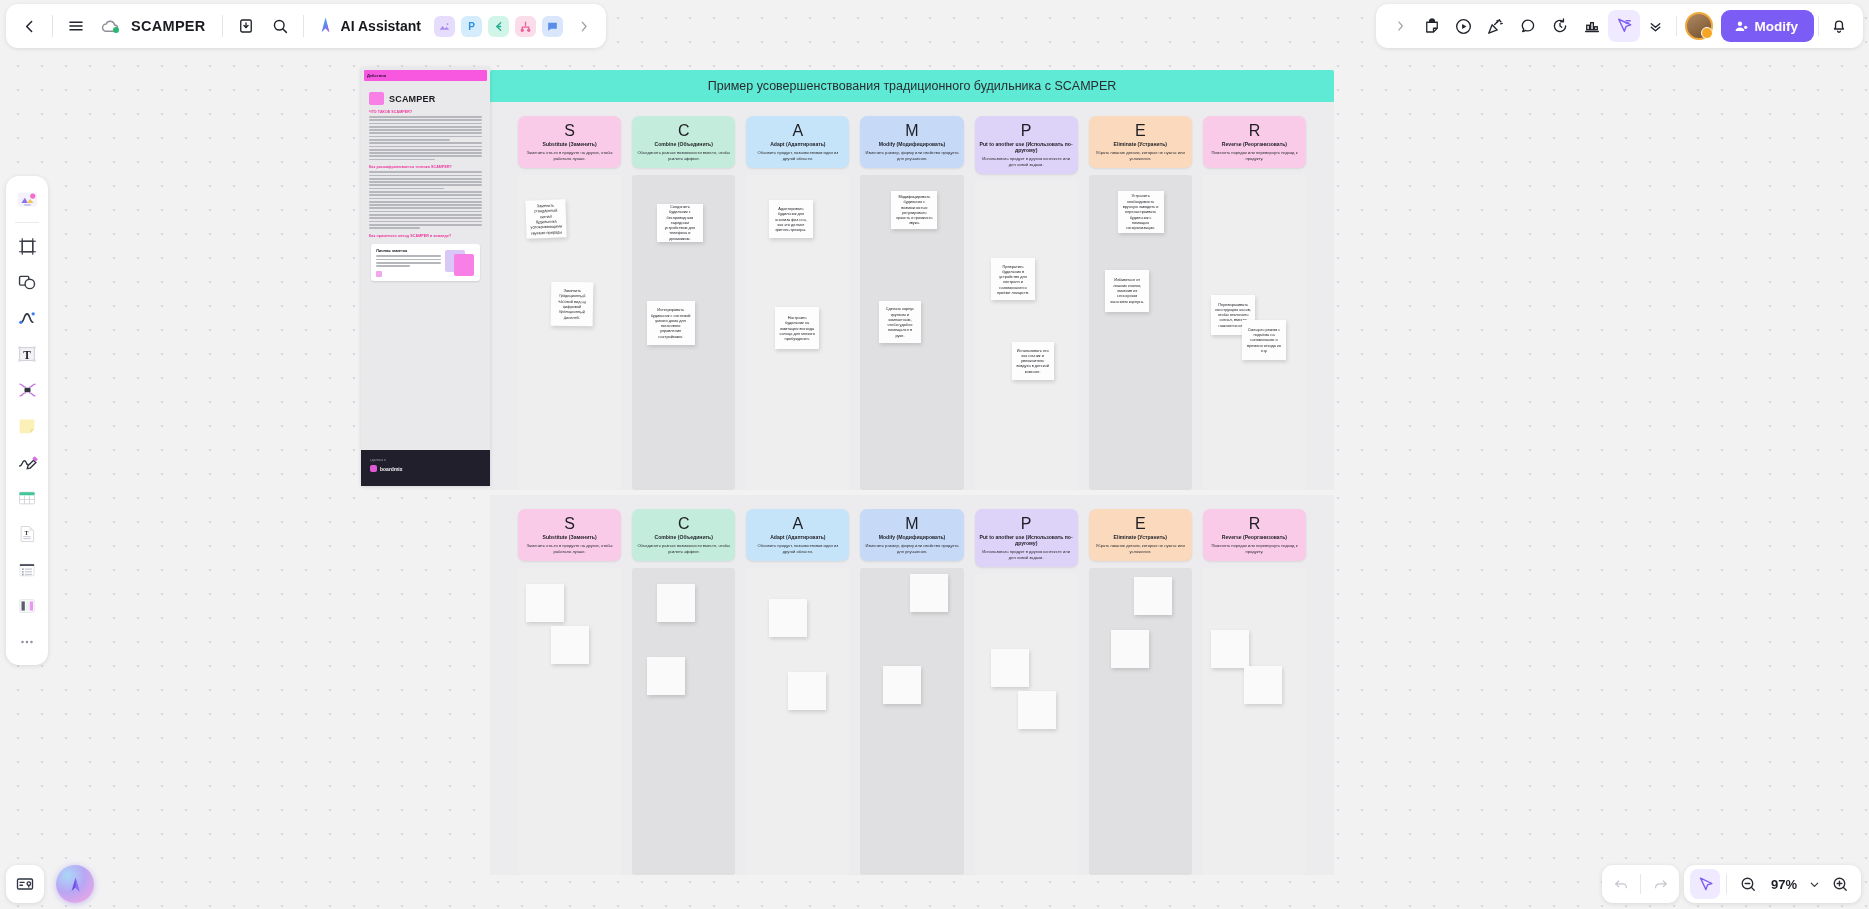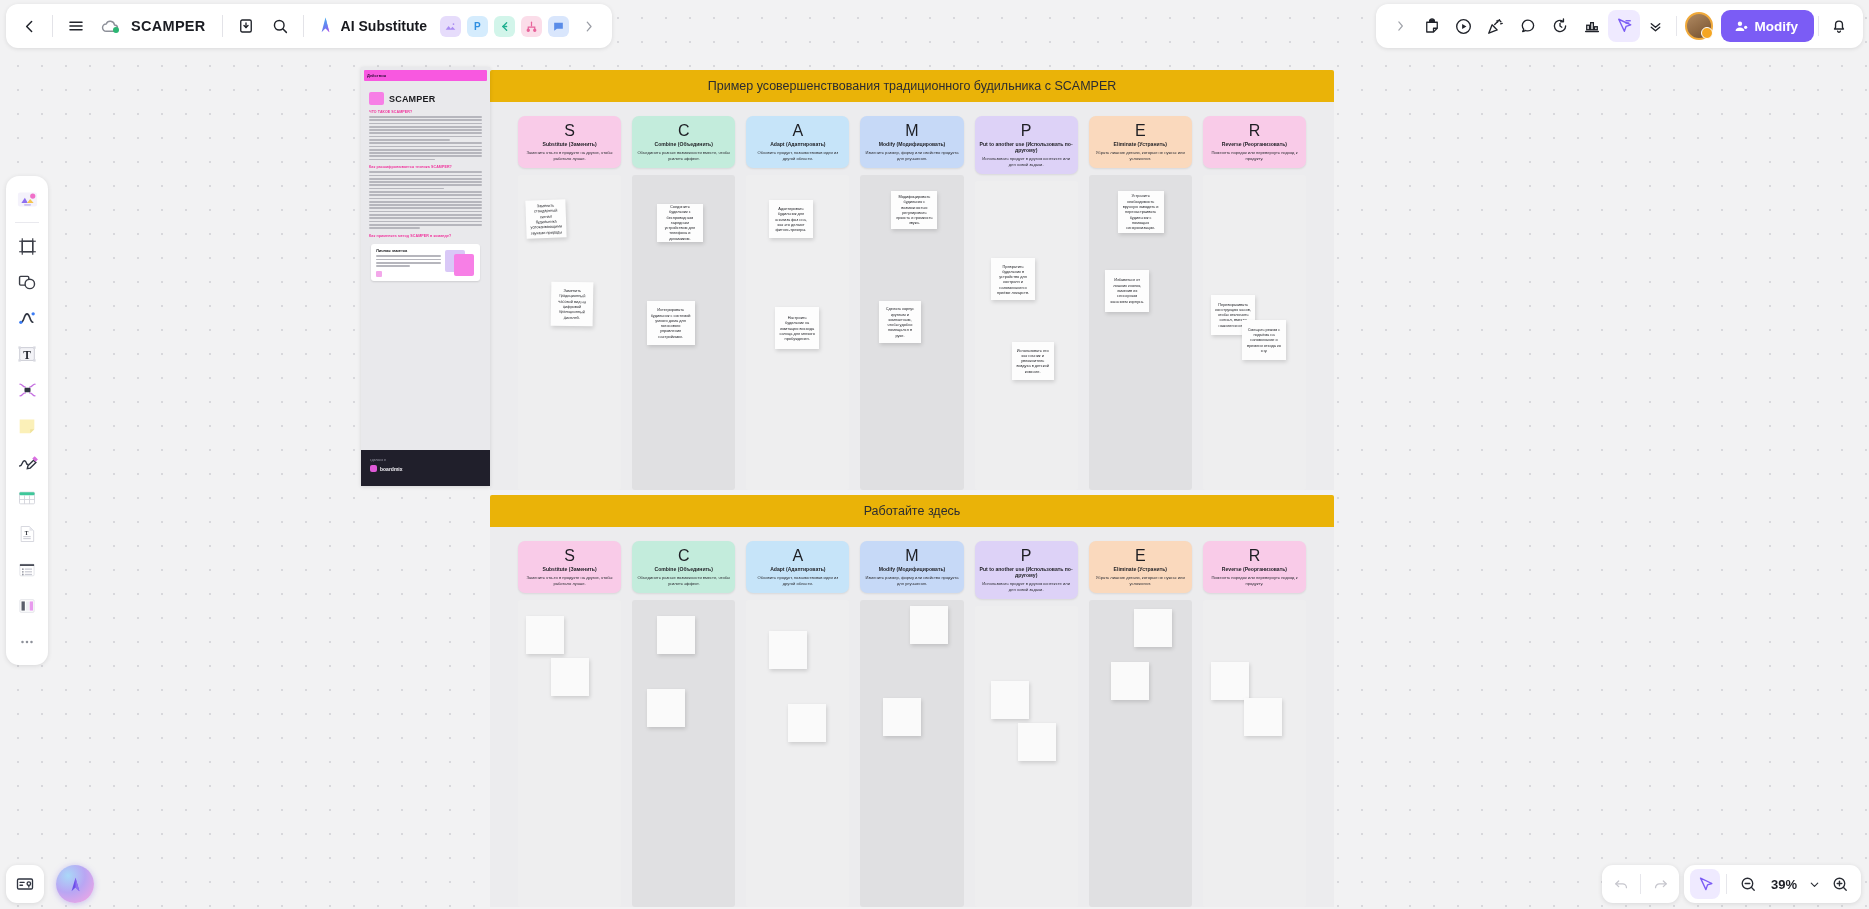--- a/index.html
+++ b/index.html
@@ -176,21 +176,21 @@
     padding:8px 9px;
   }
   .dt-footer .f1{font-size:3.4px;color:#9a99a6;margin-bottom:3px;}
   .dt-footer .f2{display:flex;align-items:center;gap:3px;}
   .dt-footer .f2 u{width:7px;height:7px;background:#e05ad8;border-radius:2px;display:block;}
   .dt-footer .f2 span{font-size:5px;color:#f2f1f6;font-weight:700;}
 
   
   .frame{ position:absolute; z-index:8; }
   .frame-head{
-    background:#eab308; color:#2b2c31;
+    background:#5eead4; color:#2b2c31;
     font-size:12.5px; text-align:center;
     padding:9px 0; border-radius:2px 2px 0 0;
   }
   .frame-body{ background:#ececee; position:relative; }
 
   .cols{ position:absolute; inset:0; display:flex; gap:11px; padding:14px 28px 0 28px;}
   .col{ flex:1; display:flex; flex-direction:column; }
   .col-head{
     border-radius:7px; padding:6px 5px 7px 5px; text-align:center;
     box-shadow:0 1px 2px rgba(0,0,0,.09);
@@ -262,21 +262,21 @@
             <linearGradient id="aig" x1="0" y1="0" x2="1" y2="1">
           <stop offset="0" stop-color="#3cc8f0"></stop>
               <stop offset="0.5" stop-color="#6a7bf0"></stop>
               <stop offset="1" stop-color="#b84ae8"></stop>
         </linearGradient>
           </defs>
         <path d="M7 21 12 2l5 19-5-5z" fill="url(#aig)"></path>
         <path d="M12 2 17 21l-5-5z" fill="url(#aig)" opacity=".75"></path>
       </svg>
     </span>
-    <span class="lbl">AI Substitute</span>
+    <span class="lbl">AI Assistant</span>
   </div>
   <div class="app-chip" style="background:#e6dcfb;color:#9b7bf0;">
     <svg width="13" height="13" viewBox="0 0 24 24" fill="#a98bf2">
         <path d="M3 18l5.5-7 4 5 3-3.5L21 18z"></path>
         <circle cx="17.5" cy="7.5" r="1.6"></circle>
       </svg>
   </div>
   <div class="app-chip" style="background:#d5ecfd;color:#2f8fe0;">P</div>
   <div class="app-chip" style="background:#d2f5ea;color:#1fae8f;">
     <svg width="13" height="13" viewBox="0 0 24 24" fill="none" stroke="#1fae8f" stroke-width="2.4" stroke-linecap="round">
@@ -533,21 +533,21 @@
       </svg>
   </div>
   <div class="vdiv"></div>
   <div class="zbtn">
     <svg width="18" height="18" viewBox="0 0 24 24" fill="none" stroke="currentColor" stroke-width="1.8" stroke-linecap="round">
         <circle cx="11.3" cy="11.3" r="7"></circle>
         <line x1="8.2" y1="11.3" x2="14.4" y2="11.3"></line>
         <line x1="16.4" y1="16.4" x2="20.3" y2="20.3"></line>
       </svg>
   </div>
-  <div id="zoom-level">39%</div>
+  <div id="zoom-level">97%</div>
   <div class="zbtn" style="width:18px;">
     <svg width="13" height="13" viewBox="0 0 24 24" fill="none" stroke="currentColor" stroke-width="2.1" stroke-linecap="round" stroke-linejoin="round">
         <polyline points="6 9.5 12 15.5 18 9.5"></polyline>
       </svg>
   </div>
   <div class="zbtn">
     <svg width="18" height="18" viewBox="0 0 24 24" fill="none" stroke="currentColor" stroke-width="1.8" stroke-linecap="round">
         <circle cx="11.3" cy="11.3" r="7"></circle>
         <line x1="8.2" y1="11.3" x2="14.4" y2="11.3"></line>
         <line x1="11.3" y1="8.2" x2="11.3" y2="14.4"></line>
@@ -707,21 +707,20 @@
           <div class="col-body light">
             <div class="note" style="left: 8%; top: 38%; width: 44px; height: 40px;">Переворачивать конструкцию часов, чтобы отключить сигнал, вместо нажатия кнопки.</div>
             <div class="note" style="left: 38%; top: 46%; width: 44px; height: 40px;">Смещать режим с подъёма на напоминание о времени отхода ко сну.</div>
           </div>
         </div>
       </div>
   </div>
 </div>
 
 <div class="frame" id="frame-1" style="left:490px; top:495px; width:844px; height:414px;">
-  <div class="frame-head">Работайте здесь</div>
   <div class="frame-body" style="height:calc(100% - 34px);">
     <div class="cols" id="cols-1">
         <div class="col">
           <div class="col-head" style="background: rgb(249, 203, 232);">
             <div class="letter">S</div>
             <div class="name">Substitute (Заменить)</div>
             <div class="desc">Заменить что-то в продукте на другое, чтобы работало лучше.</div>
           </div>
           <div class="col-body light">
             <div class="note blank" style="left: 8%; top: 5%; width: 38px; height: 38px;"></div>

